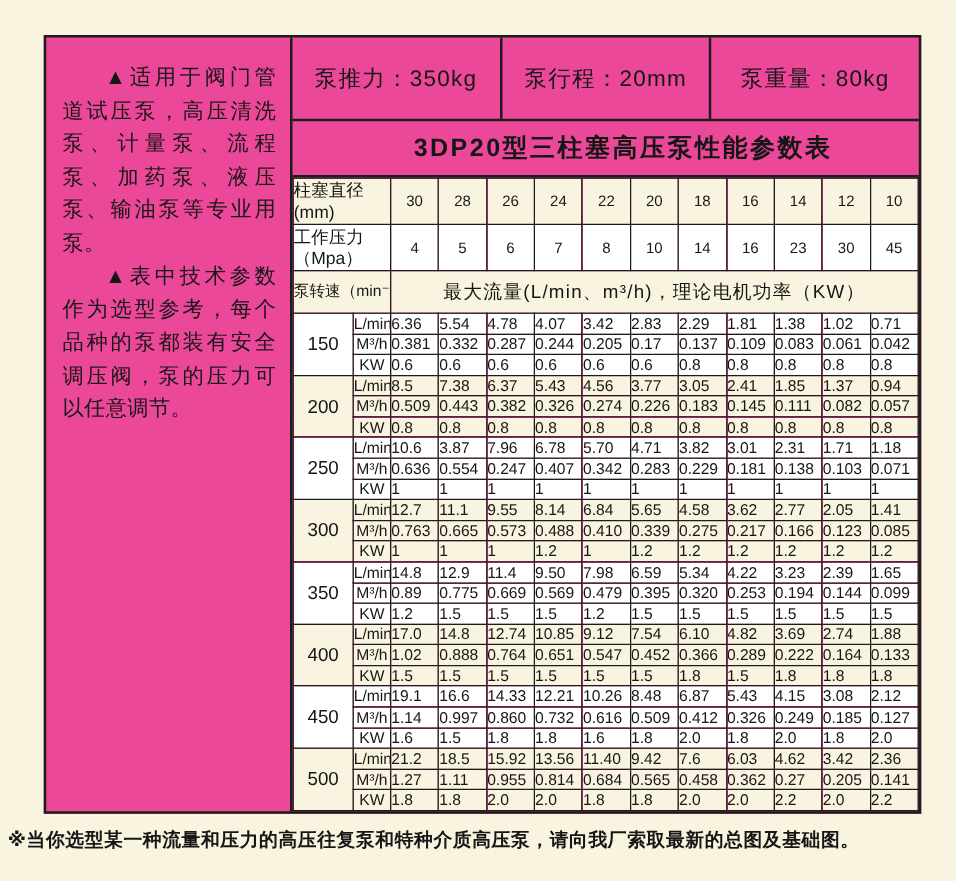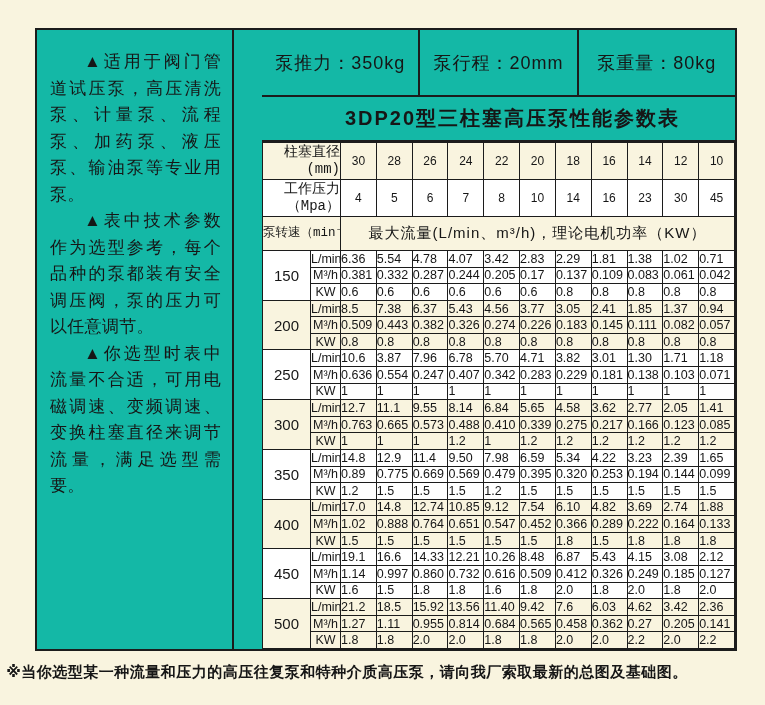--- a/index.html
+++ b/index.html
@@ -4,67 +4,66 @@
 <style>
   * { box-sizing: border-box; }
   html,body { margin:0; padding:0; }
   body {
     width:765px; height:705px; position:relative;
     background:#f9f4df; color:#161616;
     font-family:"Liberation Sans","DejaVu Sans",sans-serif;
   }
   .content {
     position:absolute; left:35px; top:28px; width:702px; height:623px;
-    border:2px solid #1c1c1c; display:flex; background:#14b8a6;
+    border:2px solid #1c1c1c; display:flex; background:#ec4899;
   }
   .sidebar {
     width:197px; flex:0 0 197px; border-right:2px solid #1c1c1c;
     padding:19px 11px 0 13px; font-size:17px; line-height:26.5px;
     text-align:justify; letter-spacing:0.3px;
   }
   .sidebar p { margin:0; text-indent:2em; }
-  .right { flex:1 1 auto; display:flex; flex-direction:column; min-width:0;margin-left:28px; }
+  .right { flex:1 1 auto; display:flex; flex-direction:column; min-width:0; }
   .spec-boxes { height:67px; flex:0 0 67px; display:flex; border-bottom:2px solid #1c1c1c; }
   .spec-box {
     flex:1; display:flex; align-items:center; justify-content:center;
     font-size:18px; letter-spacing:1px; border-right:2px solid #1c1c1c;
   }
   .spec-box:last-child { border-right:none; }
   .table-title {
     height:45px; flex:0 0 45px; border-bottom:2px solid #1c1c1c;
     display:flex; align-items:center; justify-content:center;
     font-size:20px; font-weight:bold; letter-spacing:2px;padding-left:28px;
   }
   table.params { width:100%; flex:1 1 auto; border-collapse:collapse; table-layout:fixed; }
   .params td { border:1.5px solid #1c1c1c; padding:0; overflow:hidden; white-space:nowrap; }
   tr.cream > td { background:#f9f4df; }
   tr.white > td { background:#ffffff; }
   #diameter-row { height:37px; }
   #pressure-row { height:37px; }
   #speed-row    { height:34px; }
-  .label-cell { text-align:right; font-size:14px; line-height:17px;font-family:Liberation Mono, monospace; }
+  .label-cell { text-align:left; font-size:14px; line-height:17px; }
   .speed-label { font-size:12.5px; letter-spacing:0; }
   .flow-header { text-align:center; font-size:15px; letter-spacing:1px; }
   .hdr-num  { text-align:center; font-size:12px; }
   .speed-cell { text-align:center; font-size:15px; }
   .unit-cell  { text-align:center; font-size:12.5px; }
   .val-cell   { text-align:left; font-size:12.5px; padding-left:3px; }
   .footer {
     position:absolute; top:663px; left:0; width:694px; text-align:center;
     font-size:15px; font-weight:bold; letter-spacing:0.5px;
   }
 </style>
 </head>
 <body>
 
 <div class="content">
   <aside class="sidebar">
     <p>▲适用于阀门管道试压泵，高压清洗泵、计量泵、流程泵、加药泵、液压泵、输油泵等专业用泵。</p>
     <p>▲表中技术参数作为选型参考，每个品种的泵都装有安全调压阀，泵的压力可以任意调节。</p>
-    <p>▲你选型时表中流量不合适，可用电磁调速、变频调速、变换柱塞直径来调节流量，满足选型需要。</p>
   </aside>
 
   <div class="right">
     <div class="spec-boxes">
       <div class="spec-box">
         <span>泵推力：350kg</span>
       </div>
       <div class="spec-box">
         <span>泵行程：20mm</span>
       </div>
@@ -220,21 +219,21 @@
             <td class="speed-cell" rowspan="3">250</td>
             <td class="unit-cell">L/min</td>
             <td class="val-cell">10.6</td>
             <td class="val-cell">3.87</td>
             <td class="val-cell">7.96</td>
             <td class="val-cell">6.78</td>
             <td class="val-cell">5.70</td>
             <td class="val-cell">4.71</td>
             <td class="val-cell">3.82</td>
             <td class="val-cell">3.01</td>
-            <td class="val-cell">1.30</td>
+            <td class="val-cell">2.31</td>
             <td class="val-cell">1.71</td>
             <td class="val-cell">1.18</td>
           </tr>
           <tr class="data-row white">
             <td class="unit-cell">M³/h</td>
             <td class="val-cell">0.636</td>
             <td class="val-cell">0.554</td>
             <td class="val-cell">0.247</td>
             <td class="val-cell">0.407</td>
             <td class="val-cell">0.342</td>

